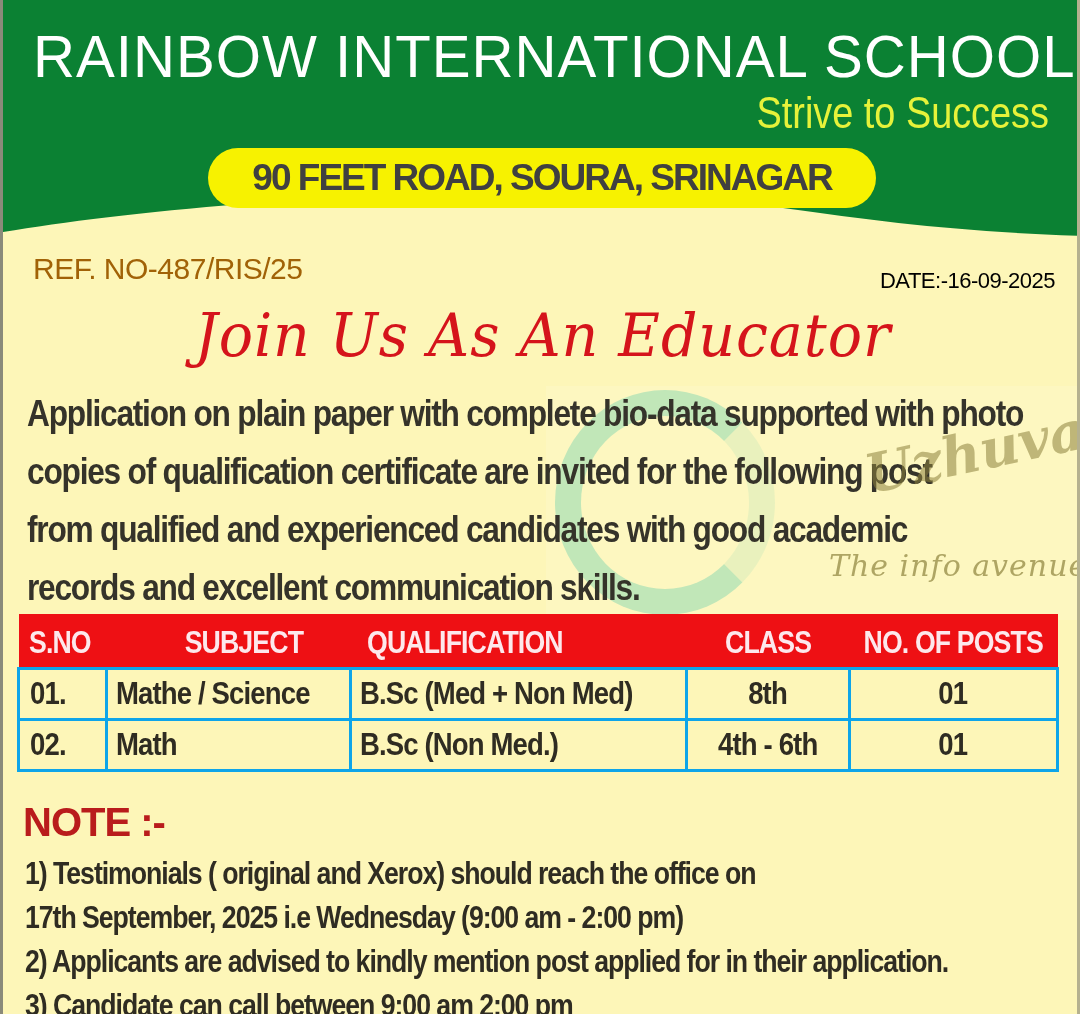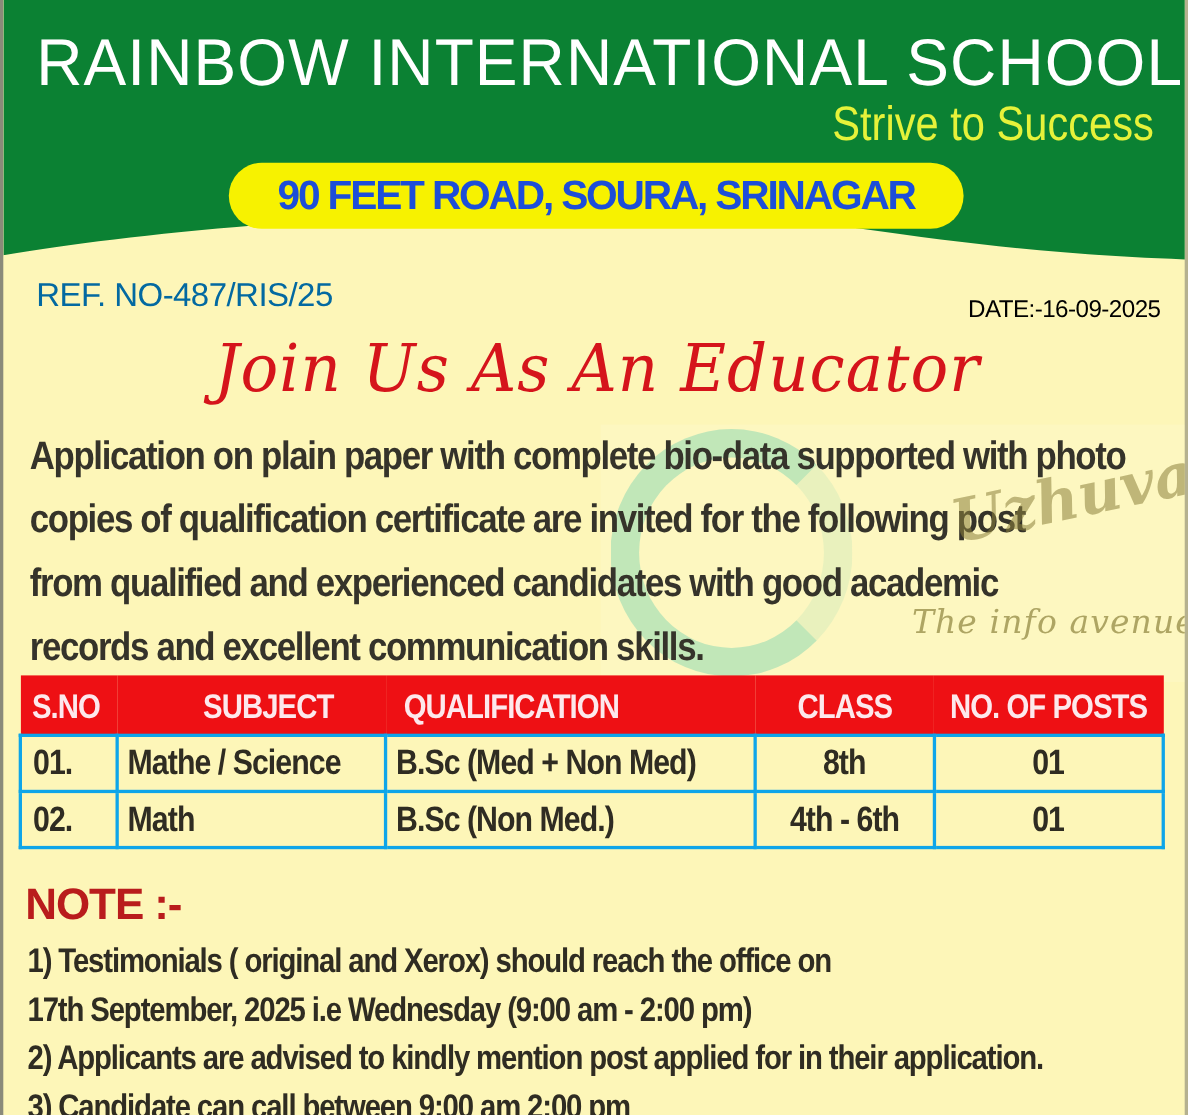--- a/index.html
+++ b/index.html
@@ -38,31 +38,31 @@
       transform: scaleX(0.86); transform-origin: right top;
       white-space: nowrap;
     }
     .address-pill {
       position: absolute; left: 205px; top: 148px; width: 668px; height: 60px;
       background: #f7f200;
       border-radius: 30px;
       display: flex; align-items: center; justify-content: center;
     }
     .address-text {
-      color: #1d4ed8;
+      color: #404040;
       font-family: "Liberation Sans", sans-serif;
       font-weight: bold;
       font-size: 37px;
       letter-spacing: -2px;
       white-space: nowrap;
     }
     
     .ref-no {
       position: absolute; left: 30px; top: 252px;
-      color: #0369a1; font-size: 30px; white-space: nowrap;
+      color: #a16207; font-size: 30px; white-space: nowrap;
       letter-spacing: -0.5px;
     }
     .date {
       position: absolute; right: 22px; top: 268px;
       color: #000000; font-size: 22px; white-space: nowrap;
       letter-spacing: -0.5px;
     }
     .headline {
       position: absolute; left: 0; top: 300px; width: 1080px; text-align: center;
       color: #d5141b;

